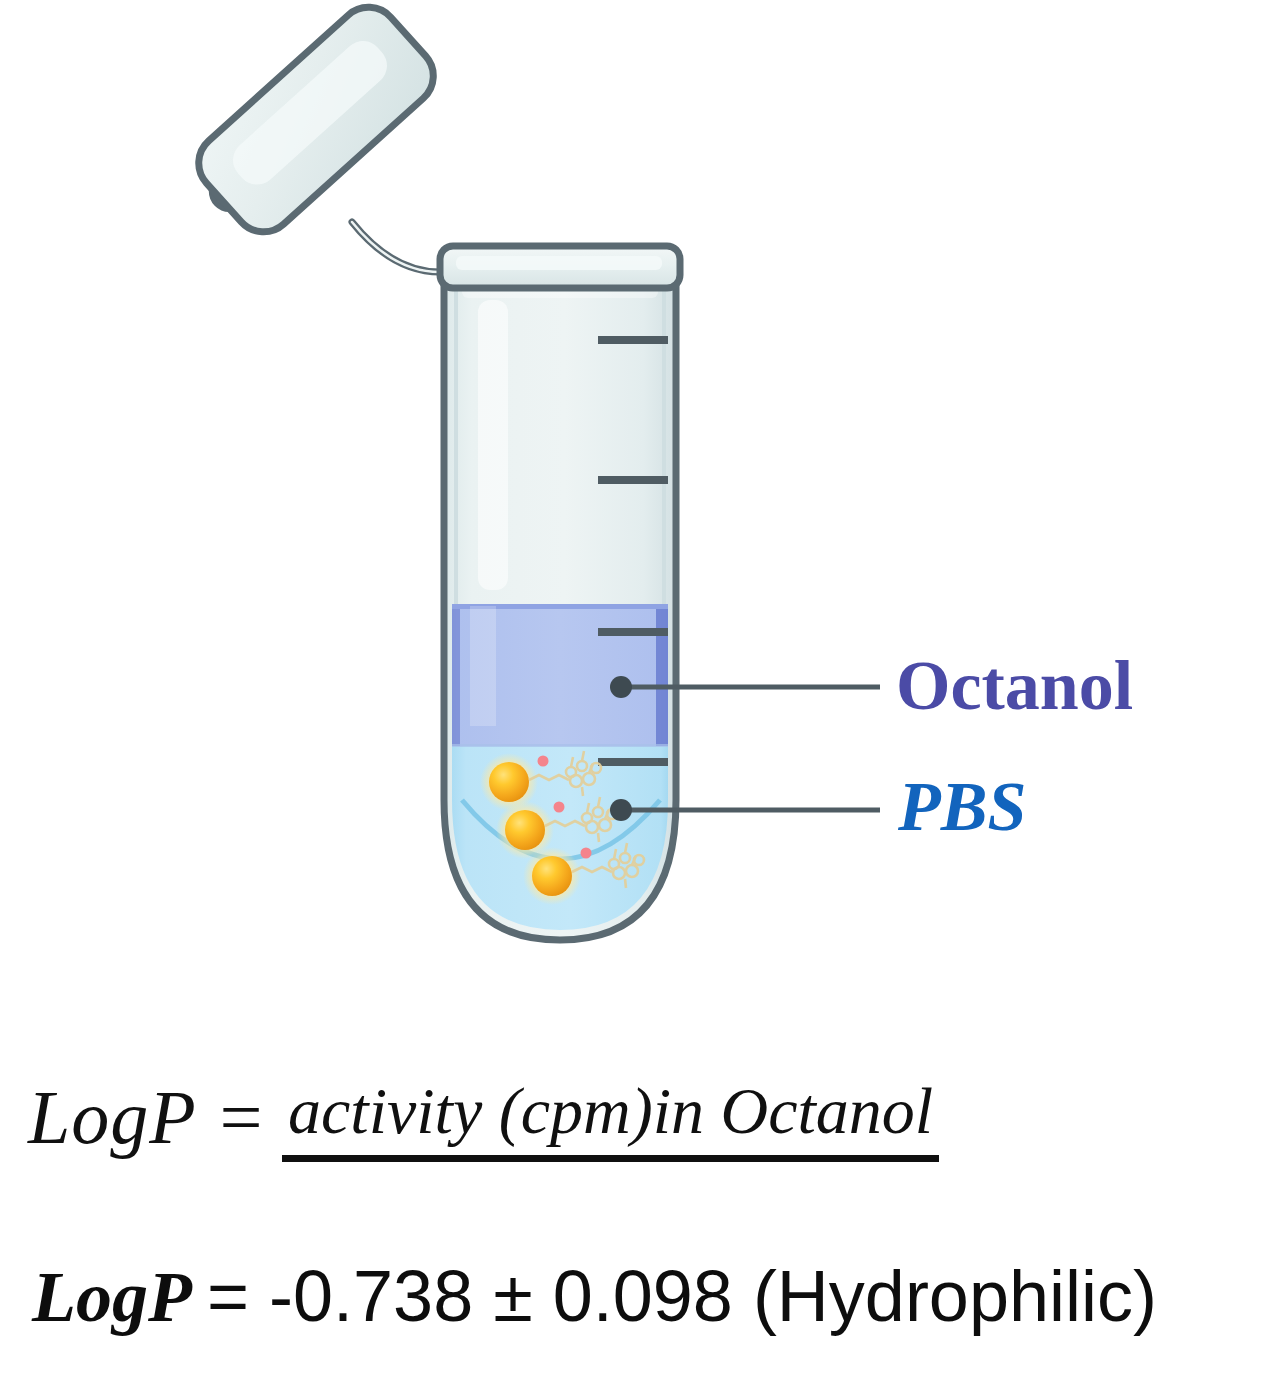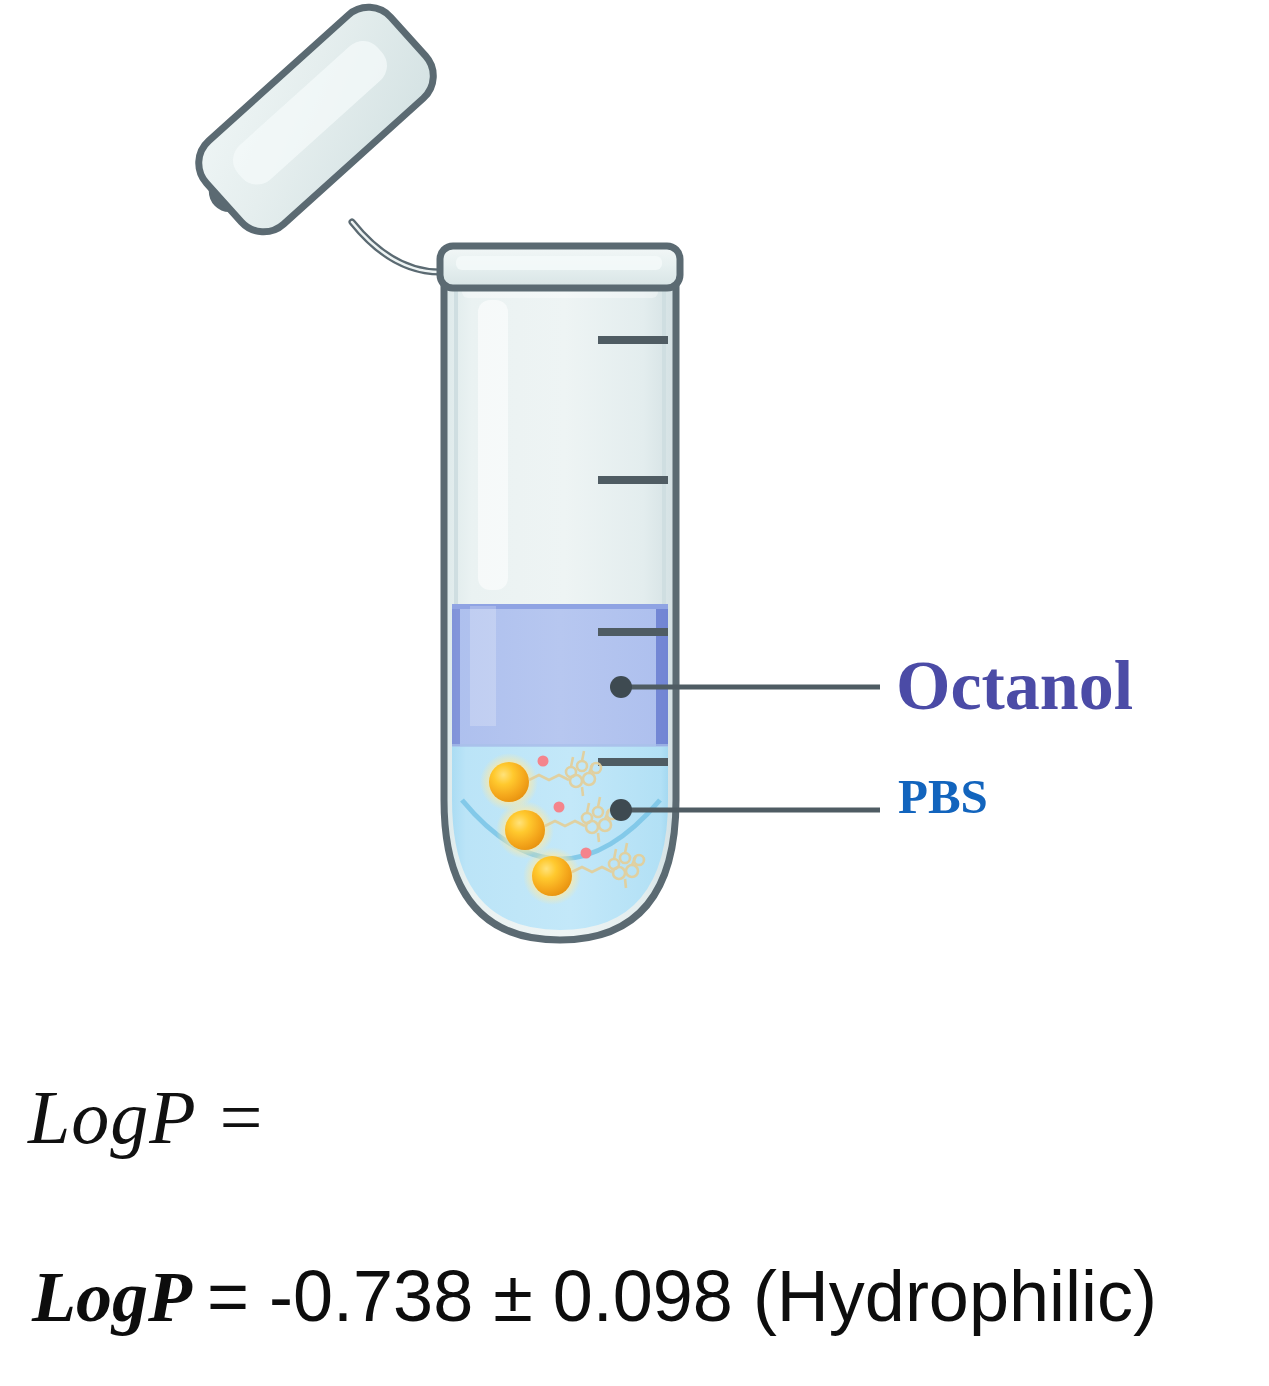--- a/index.html
+++ b/index.html
@@ -44,22 +44,23 @@
   }
   #label-octanol {
     left: 896px;
     top: 651px;
     font-size: 70px;
     color: #4b4ba6;
   }
   #label-pbs {
     left: 898px;
     top: 772px;
-    font-size: 49px;
+    font-size: 70px;
     color: #1264bd;
+    font-style: italic;
   }
 
   
   #equation-block {
     position: absolute;
     left: 0;
     top: 1000px;
     width: 1269px;
     height: 240px;
   }
@@ -326,20 +327,21 @@
   </div>
 
   <div id="equation-block">
     <div id="equation-row">
 
       <span id="logp-lhs">LogP</span>
 
       <span id="equals-sign">=</span>
 
       <span id="fraction">
+        <span class="fraction-part">activity (cpm)in Octanol</span>
         <span id="fraction-bar"></span>
       </span>
     </div>
   </div>
 
   <div id="result-line">
     <span id="result-logp">LogP</span>
     <span id="result-value">= -0.738 ± 0.098 (Hydrophilic)</span>
   </div>
 

